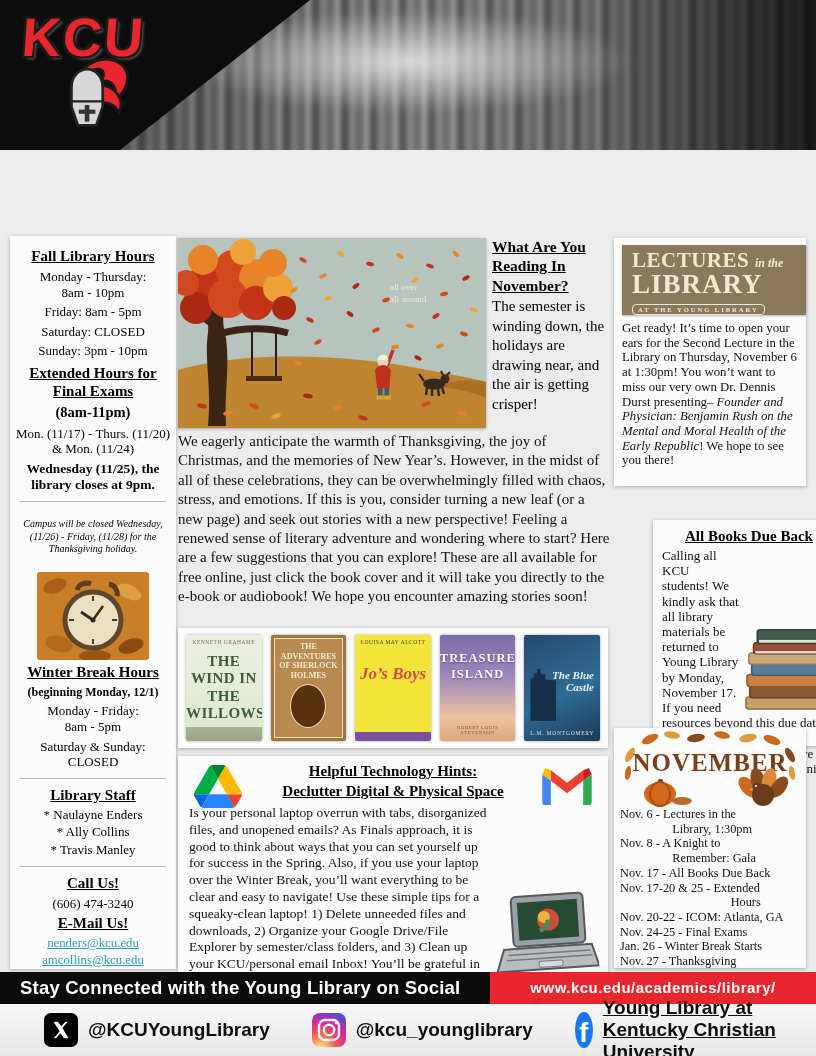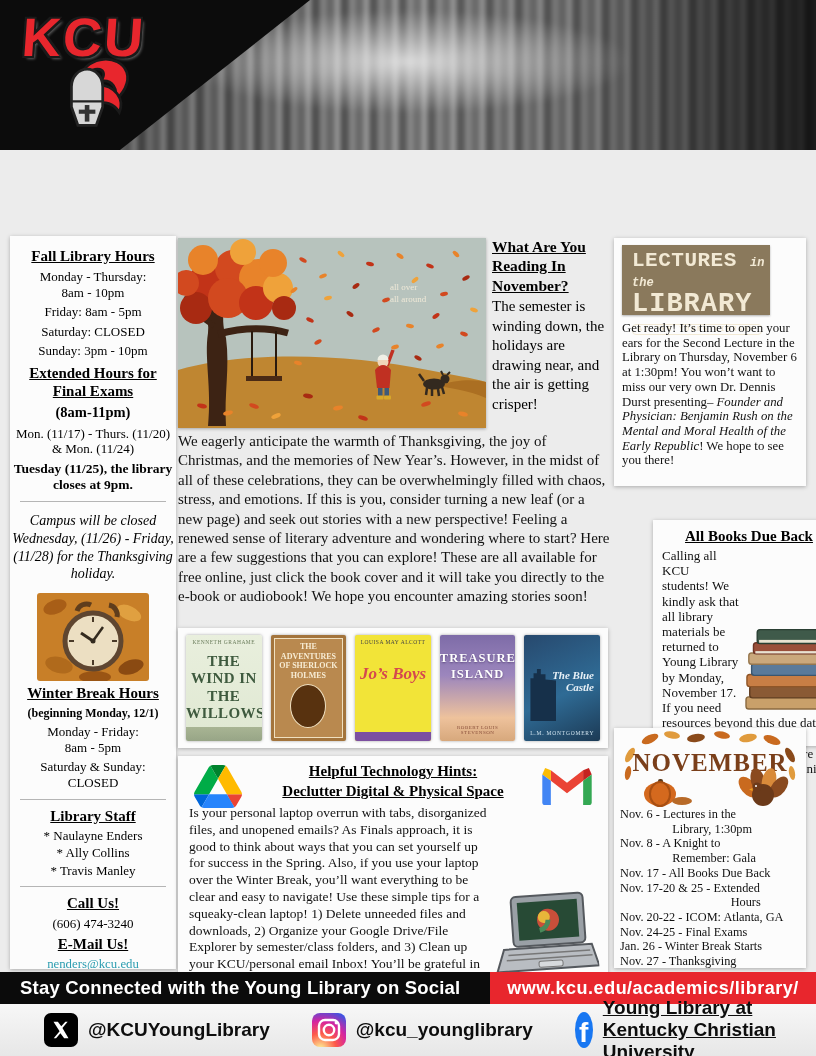--- a/index.html
+++ b/index.html
@@ -25,21 +25,21 @@
   
   .panel { position:absolute; background:#fcfcfc; box-shadow:0 1px 4px rgba(0,0,0,.28); }
   .uhead { font-weight:bold; text-decoration:underline; }
 
   
   .sidebar { left:10px; top:236px; width:166px; height:733px; text-align:center; padding:8px 0; overflow:hidden; }
   .sidebar .sb-h { font-size:15px; margin:4px 0 3px; }
   .sidebar .sb-h2 { font-size:15px; line-height:1.18; margin:6px 0 2px; }
   .sidebar .line { font-size:13px; line-height:1.2; margin:4px 0; white-space:pre-line; }
   .sidebar .bold { font-weight:bold; }
-  .sidebar .italic { font-style:italic; font-size:14px; line-height:1.26; margin:10px 2px; }
+  .sidebar .italic { font-style:italic; font-size:10px; line-height:1.26; margin:16px 2px; }
   .sidebar hr { border:none; border-top:1px solid #b5b5b5; margin:8px 10px; }
   .sidebar .email { display:block; color:#2d9db0; text-decoration:underline; font-size:12.8px; line-height:1.28; }
   .clockimg { margin:4px auto 2px; display:block; border-radius:3px; }
 
   
   .autumn { position:absolute; left:178px; top:238px; width:308px; height:190px; box-shadow:0 1px 3px rgba(0,0,0,.3); }
   .reading-side { position:absolute; left:492px; top:237px; width:118px; }
   .reading-side .uhead { font-size:15.5px; line-height:1.25; }
   .reading-side p { font-size:15px; line-height:1.3; margin-top:2px; }
   .reading-body { position:absolute; left:178px; top:432px; width:432px; font-size:15px; line-height:19.4px; color:#111; }
@@ -71,42 +71,42 @@
 
   .tech-panel { left:178px; top:756px; width:430px; height:268px; padding:6px 11px; }
   .tech-head { text-align:center; font-size:15px; line-height:1.3; }
   .drive-icon { position:absolute; left:16px; top:9px; }
   .gmail-icon { position:absolute; right:16px; top:11px; }
   .tech-body { font-size:13.5px; line-height:16.8px; margin-top:4px; color:#111; }
   .laptop-float { float:right; width:104px; height:82px; margin:88px 0 0 6px; shape-margin:4px; }
 
   
   .lectures { left:614px; top:238px; width:192px; height:248px; padding:7px 8px; }
-  .lect-banner { width:148px; height:70px; background:#8a795c; color:#f2e9d4; font-family:Liberation Mono, monospace;
+  .lect-banner { width:184px; height:70px; background:#8a795c; color:#f2e9d4; font-family:Liberation Serif, serif;
     padding:6px 0 0 10px; box-shadow:0 1px 2px rgba(0,0,0,.3); }
   .lect-banner .l1 { font-size:21px; font-weight:800; letter-spacing:.5px; line-height:.95; }
   .lect-banner .l1 i { font-size:12px; font-weight:600; font-style:italic; letter-spacing:0; }
   .lect-banner .l2 { font-size:27px; font-weight:800; letter-spacing:1px; line-height:1; }
   .lect-banner .sub { display:inline-block; font-size:6.5px; letter-spacing:2px; border:1px solid #f2e9d4; border-radius:4px;
     padding:1px 5px; margin-top:2px; font-weight:600; }
   .lect-body { font-size:12.8px; line-height:14.7px; margin-top:6px; color:#111; }
 
   .due-panel { left:614px; top:520px; width:192px; height:226px; padding:8px 9px;margin-left:39px; }
   .due-panel .uhead { display:block; text-align:center; font-size:15px; margin-bottom:3px; }
   .due-body { font-size:13px; line-height:15.2px; color:#111; }
   .stack-float { float:right; width:94px; height:86px; margin:76px 0 0 3px; }
 
   .november-panel { left:614px; top:728px; width:192px; height:240px; padding:3px 6px; }
   .cal-item { font-size:12.3px; line-height:14.7px; white-space:pre-wrap; color:#111; }
 
   
   .bar-black { position:absolute; left:0; top:972px; width:490px; height:32px; background:#0b0b0b; color:#fff;
     font-family:"Liberation Sans", sans-serif; font-weight:700; font-size:18.5px; line-height:32px; padding-left:20px; letter-spacing:.2px; }
   .bar-red { position:absolute; left:490px; top:972px; width:326px; height:32px; background:#e8262d; color:#fff;
-    font-family:"Liberation Sans", sans-serif; font-weight:700; font-size:18px; line-height:32px; text-align:center; letter-spacing:.5px; }
+    font-family:"Liberation Sans", sans-serif; font-weight:700; font-size:15px; line-height:32px; text-align:center; letter-spacing:.5px; }
   .social-bar { position:absolute; left:0; top:1004px; width:816px; height:52px;
     background:linear-gradient(#f7f7f7, #e7e7e7); display:flex; align-items:center; padding-left:44px;
     font-family:"Liberation Sans", sans-serif; font-weight:700; font-size:19px; color:#0d0d0d; }
   .soc-item { display:flex; align-items:center; gap:10px; }
   .soc-item + .soc-item { margin-left:42px; }
   .fb-label { text-decoration:underline; }
   .x-badge { width:34px; height:34px; background:#000; border-radius:7px; display:flex; align-items:center; justify-content:center; }
   .fb-badge { width:36px; height:36px; background:#1877f2; border-radius:50%; display:flex; align-items:flex-end; justify-content:center; overflow:hidden; }
   .fb-badge span { color:#fff; font-family:"Liberation Sans", sans-serif; font-weight:800; font-size:28px; line-height:30px; }
 </style>
@@ -134,21 +134,21 @@
   <div class="panel sidebar">
     <div class="sb-h uhead">Fall Library Hours</div>
     <div class="line">Monday - Thursday:
 8am - 10pm</div>
     <div class="line">Friday: 8am - 5pm</div>
     <div class="line">Saturday: CLOSED</div>
     <div class="line">Sunday: 3pm - 10pm</div>
     <div class="sb-h2 uhead"><span>Extended Hours for</span><br><span>Final Exams</span></div>
     <div class="line bold" style="font-size:14.5px;">(8am-11pm)</div>
     <div class="line">Mon. (11/17) - Thurs. (11/20) &amp; Mon. (11/24)</div>
-    <div class="line bold" style="font-size:13.5px;">Tuesday (11/25), the library closes at 9pm.</div>
+    <div class="line bold" style="font-size:13.5px;">Wednesday (11/25), the library closes at 9pm.</div>
     <hr>
     <div class="italic">Campus will be closed Wednesday, (11/26) - Friday, (11/28) for the Thanksgiving holiday.</div>
     <svg class="clockimg" width="112" height="88" viewBox="0 0 112 88">
       <rect width="112" height="88" fill="#c87f28"></rect>
       <ellipse cx="18" cy="14" rx="12" ry="7" fill="#a85e17" transform="rotate(-20 18 14)"></ellipse>
       <ellipse cx="92" cy="20" rx="13" ry="7" fill="#e0a040" transform="rotate(25 92 20)"></ellipse>
       <ellipse cx="22" cy="72" rx="14" ry="8" fill="#b06a1c" transform="rotate(15 22 72)"></ellipse>
       <ellipse cx="94" cy="74" rx="13" ry="7" fill="#8a4a12" transform="rotate(-18 94 74)"></ellipse>
       <ellipse cx="58" cy="84" rx="16" ry="6" fill="#9a5514"></ellipse>
       <path d="M40 18 a10 10 0 0 1 14 -6 M72 12 a10 10 0 0 1 8 12" stroke="#5f3d1c" stroke-width="5" fill="none"></path>

